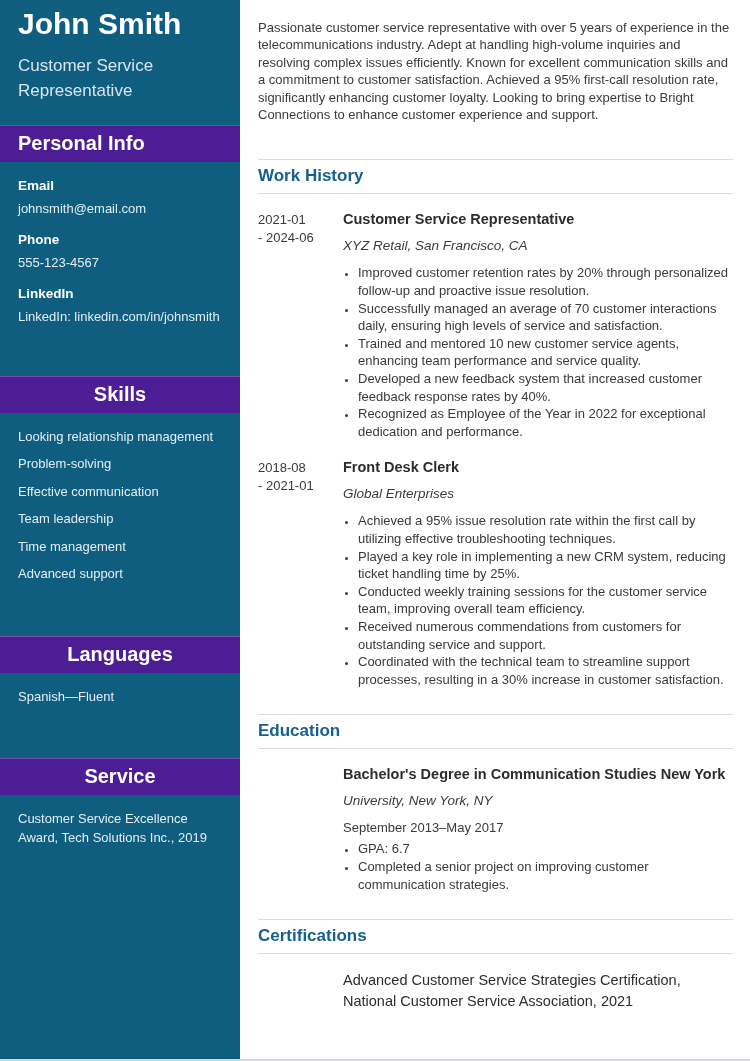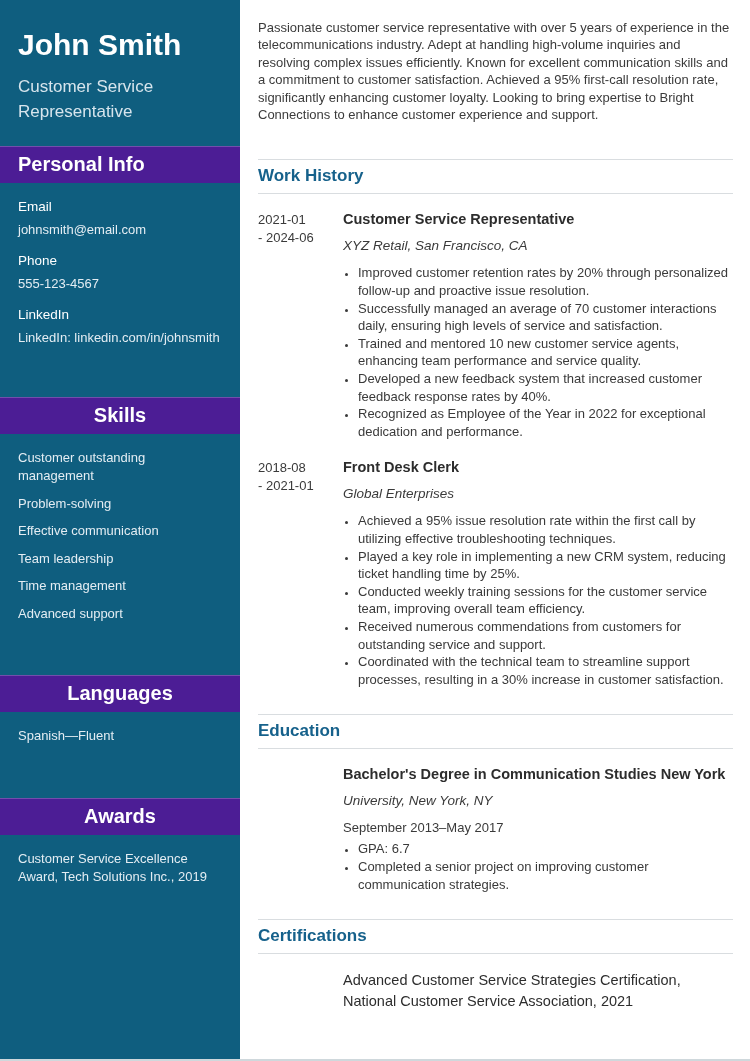--- a/index.html
+++ b/index.html
@@ -17,21 +17,21 @@
     background: #ffffff;
     border-bottom: 2px solid #cfd8dc;
   }
 
   
   .sidebar {
     position: absolute; left: 0; top: 0; bottom: 0;
     width: 240px;
     background: #0f5e7f;
     color: #ffffff;
-    padding-top: 28px;
+    padding-top: 7px;
   }
   .candidate-name {
     margin: 0; padding: 0 18px;
     font-size: 30px; font-weight: bold; line-height: 1.12;
     color: #ffffff;
   }
   .candidate-title {
     margin-top: 12px; padding: 0 18px;
     font-size: 17px; line-height: 1.48;
     color: #d7e5ed;
@@ -39,21 +39,21 @@
   .band {
     margin-top: 22px;
     padding: 6px 18px 7px;
     background: #4c1d95;
     border-top: 1px solid rgba(255,255,255,0.22);
     font-size: 20px; font-weight: bold; color: #ffffff;
   }
   .band.tight { margin-top: 44px; text-align: center; }
   .contact-list { padding: 2px 0 6px; }
   .contact-item { margin-top: 13px; padding: 0 18px; }
-  .contact-label { font-size: 13.5px; font-weight: normal; color: #ffffff; line-height: 18px; }
+  .contact-label { font-size: 13.5px; font-weight: bold; color: #ffffff; line-height: 18px; }
   .contact-value { margin-top: 5px; font-size: 13px; color: #e4edf3; line-height: 18px; }
   .side-list { padding: 3px 0 8px; }
   .side-item {
     margin-top: 9px; padding: 0 18px;
     font-size: 13px; color: #e4edf3; line-height: 18.5px;
   }
   .side-list .side-item:first-of-type { margin-top: 12px; }
 
   
   .main {
@@ -137,40 +137,40 @@
 
         <div class="contact-item">
           <div class="contact-label">LinkedIn</div>
           <div class="contact-value">LinkedIn: linkedin.com/in/johnsmith</div>
         </div>
       </div>
 
     <div class="band tight">Skills</div>
     <div class="side-list">
 
-        <div class="side-item">Customer outstanding management</div>
+        <div class="side-item">Looking relationship management</div>
 
         <div class="side-item">Problem-solving</div>
 
         <div class="side-item">Effective communication</div>
 
         <div class="side-item">Team leadership</div>
 
         <div class="side-item">Time management</div>
 
         <div class="side-item">Advanced support</div>
       </div>
 
     <div class="band tight">Languages</div>
     <div class="side-list">
 
         <div class="side-item">Spanish—Fluent</div>
       </div>
 
-    <div class="band tight">Awards</div>
+    <div class="band tight">Service</div>
     <div class="side-list">
 
         <div class="side-item">Customer Service Excellence Award, Tech Solutions Inc., 2019</div>
       </div>
   </aside>
 
   <main class="main">
 
     <p class="summary">Passionate customer service representative with over 5 years of experience in the telecommunications industry. Adept at handling high-volume inquiries and resolving complex issues efficiently. Known for excellent communication skills and a commitment to customer satisfaction. Achieved a 95% first-call resolution rate, significantly enhancing customer loyalty. Looking to bring expertise to Bright Connections to enhance customer experience and support.</p>
 

